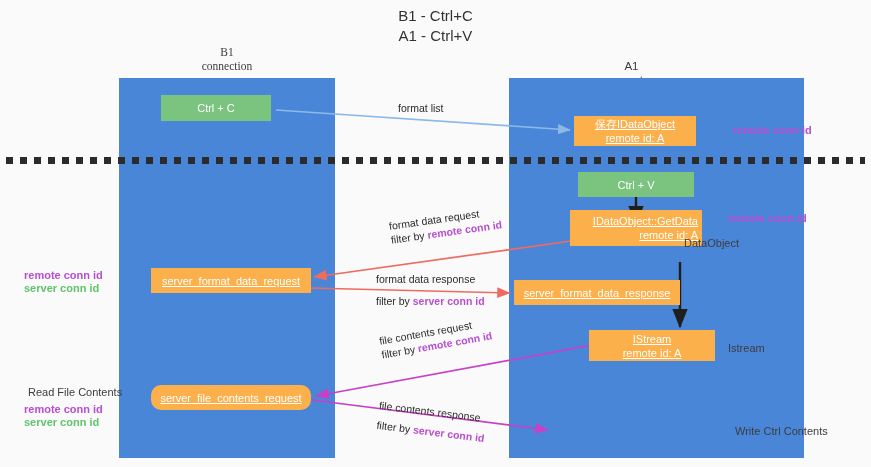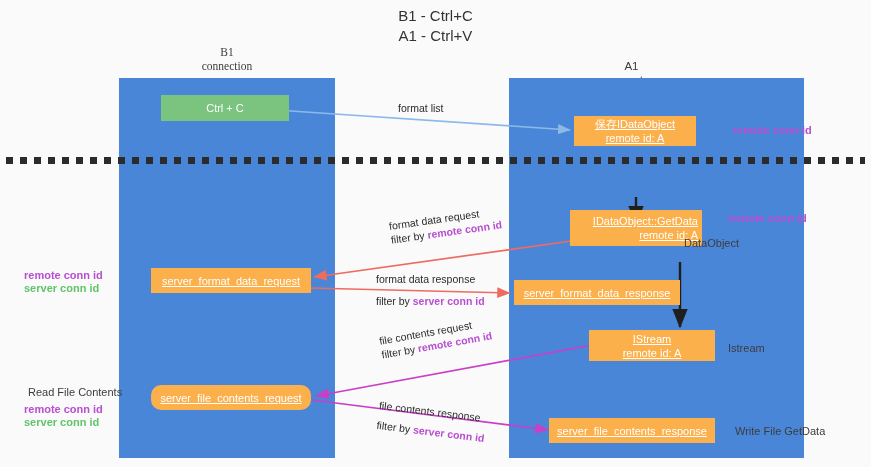--- a/index.html
+++ b/index.html
@@ -144,29 +144,32 @@
 
     <line x1="680" y1="262" x2="680" y2="327" stroke="#1f1f1f" stroke-width="2.4" marker-end="url(#ah-black)"></line>
 
     <line x1="592" y1="345" x2="316" y2="396" stroke="#c840c8" stroke-width="1.7" marker-end="url(#ah-magenta)"></line>
 
     <line x1="312" y1="400" x2="548" y2="430" stroke="#c840c8" stroke-width="1.7" marker-end="url(#ah-magenta)"></line>
   </svg>
 
   <div id="divider"></div>
 
-  <div class="node node-green" style="left:161px; top:95px; width:128px; height:26px;">
+  <div class="node node-green" style="left:161px; top:95px; width:110px; height:26px;">
     <span>Ctrl + C</span>
   </div>
 
   <div class="node node-orange" style="left:574px; top:116px; width:122px; height:30px;">
     <span>保存IDataObject</span>
     <span>remote id: A</span>
   </div>
 
+  <div class="node node-green" style="left:578px; top:172px; width:116px; height:25px;">
+    <span>Ctrl + V</span>
+  </div>
 
   <div class="node node-orange" style="left:570px; top:210px; width:132px; height:36px;align-items:flex-end;">
     <span>IDataObject::GetData</span>
     <span>remote id: A</span>
   </div>
 
   <div class="node node-orange" style="left:514px; top:280px; width:166px; height:25px;">
     <span>server_format_data_response</span>
   </div>
 
@@ -176,23 +179,20 @@
 
   <div class="node node-orange" style="left:589px; top:330px; width:126px; height:31px;">
     <span>IStream</span>
     <span>remote id: A</span>
   </div>
 
   <div class="node node-orange" style="left:151px; top:385px; width:160px; height:25px;border-radius:10px;">
     <span>server_file_contents_request</span>
   </div>
 
-  <div class="node node-orange" style="left:549px; top:418px; width:166px; height:25px;">
-    <span>server_file_contents_response</span>
-  </div>
 
   <div class="edge-label" style="left:398px; top:101px;">
     <span>format list</span>
   </div>
 
   <div class="edge-label" style="left:388px; top:219px; transform:rotate(-8deg); transform-origin:left top;">
     <div>format data request</div>
     <div>
       <span>filter by </span><span class="hl-purple">remote conn id</span>
     </div>
@@ -220,21 +220,21 @@
   </div>
 
   <div class="side-label lbl-purple" style="left:733px; top:123px;">remote conn id</div>
 
   <div class="side-label lbl-purple" style="left:728px; top:211px;">remote conn id</div>
 
   <div class="side-label lbl-dark" style="left:684px; top:236px;">DataObject</div>
 
   <div class="side-label lbl-dark" style="left:728px; top:341px;">Istream</div>
 
-  <div class="side-label lbl-dark" style="left:735px; top:424px;">Write File GetData</div>
+  <div class="side-label lbl-dark" style="left:735px; top:424px;">Write Ctrl Contents</div>
 
   <div class="side-label lbl-purple" style="left:24px; top:268px;">remote conn id</div>
   <div class="side-label lbl-green" style="left:24px; top:281px;">server conn id</div>
 
   <div class="side-label lbl-dark" style="left:28px; top:385px;">Read File Contents</div>
   <div class="side-label lbl-purple" style="left:24px; top:402px;">remote conn id</div>
   <div class="side-label lbl-green" style="left:24px; top:415px;">server conn id</div>
 
 </div>
 

